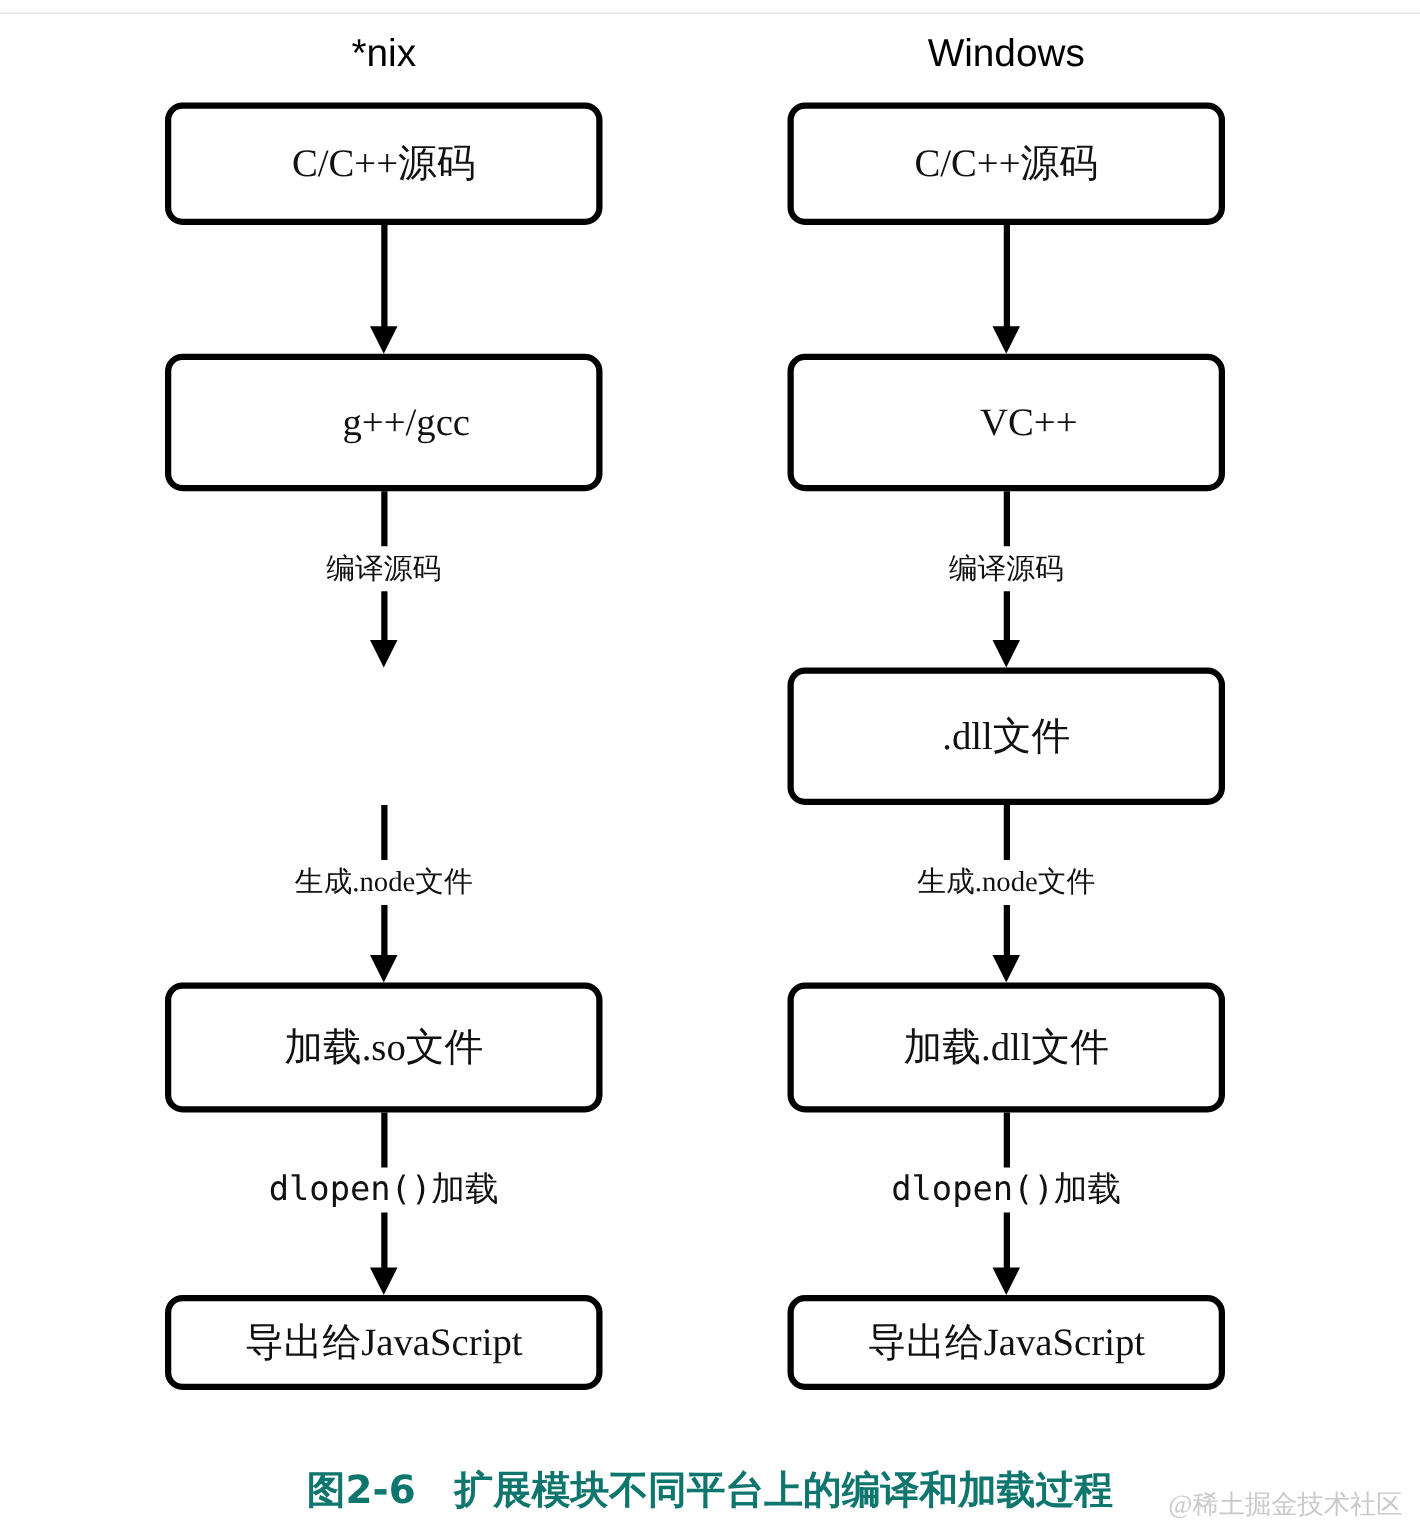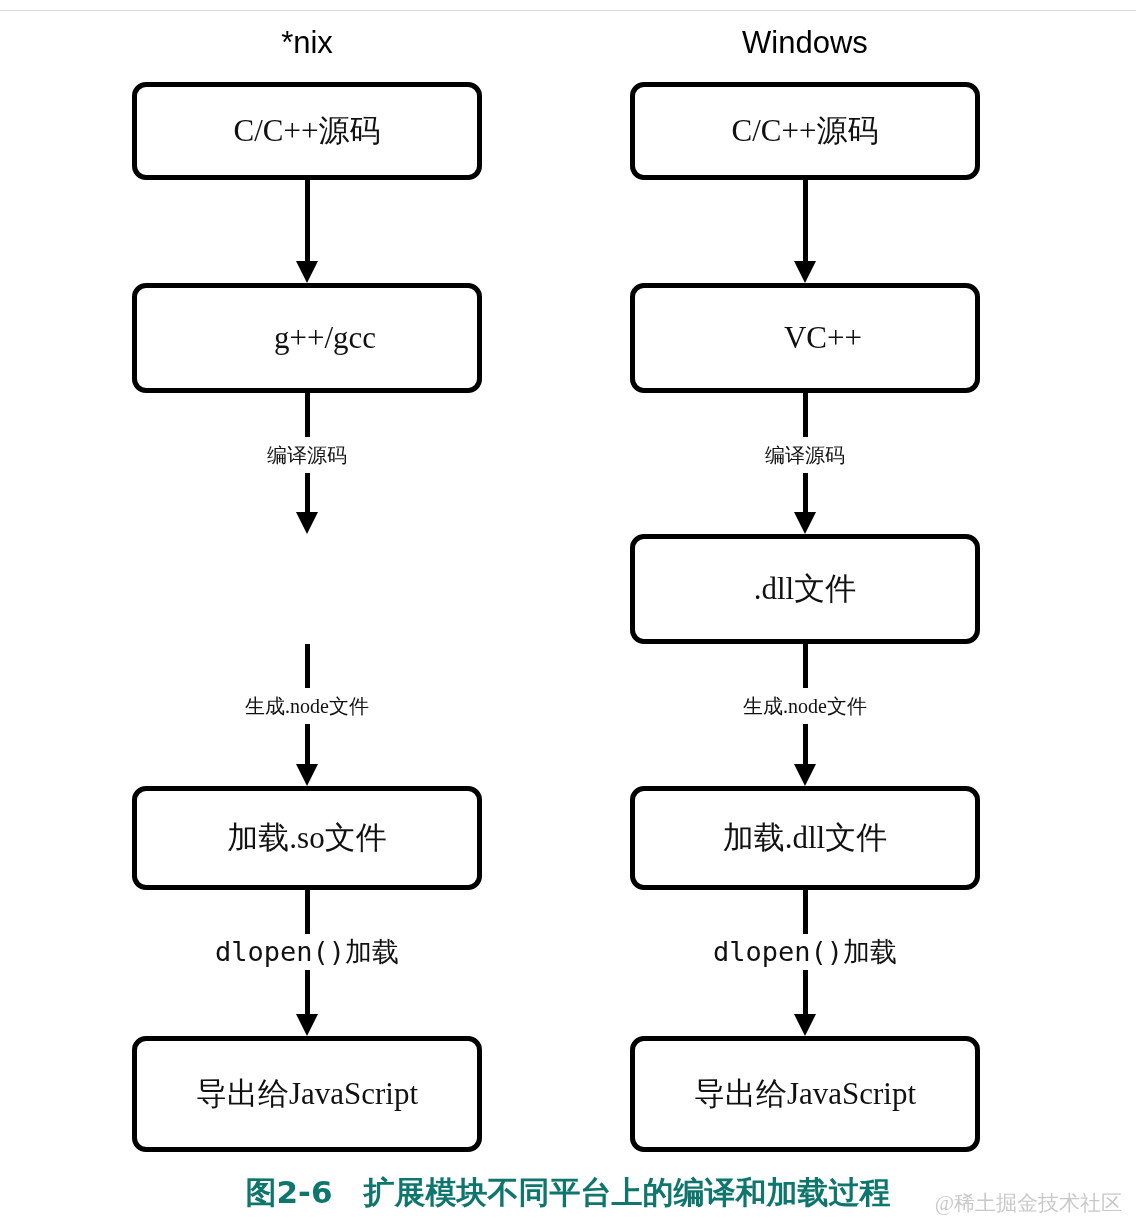--- a/index.html
+++ b/index.html
@@ -76,21 +76,21 @@
     font-size: 31px;
     line-height: 36px;
     color: #111111;
     white-space: nowrap;
   }
 
   .node.r1 { top: 82px;   height: 98px;  }
   .node.r2 { top: 283px;  height: 110px; padding-left: 36px; }
   .node.r3 { top: 534px;  height: 110px; }
   .node.r4 { top: 786px;  height: 104px; text-align: center; }
-  .node.r5 { top: 1036px; height: 116px; align-items: center; }
+  .node.r5 { top: 1036px; height: 76px; align-items: center; }
 
   
   .connector {
     position: absolute;
     left: 0;
     width: 360px;
   }
   .conn-line {
     position: absolute;
     left: 50%;
@@ -110,21 +110,21 @@
     border-top: 22px solid #000000;
   }
   .conn-label {
     position: absolute;
     left: 50%;
     transform: translateX(-50%);
     background: #ffffff;
     padding: 1px 10px;
     white-space: nowrap;
     font-family: "Liberation Serif", "DejaVu Serif", serif;
-    font-size: 20px;
+    font-size: 23px;
     line-height: 34px;
     color: #111111;
   }
   .conn-label.mono {
     font-family: "DejaVu Sans Mono", "Liberation Mono", monospace;
     font-size: 27px;
     letter-spacing: 0px;
   }
 
   

